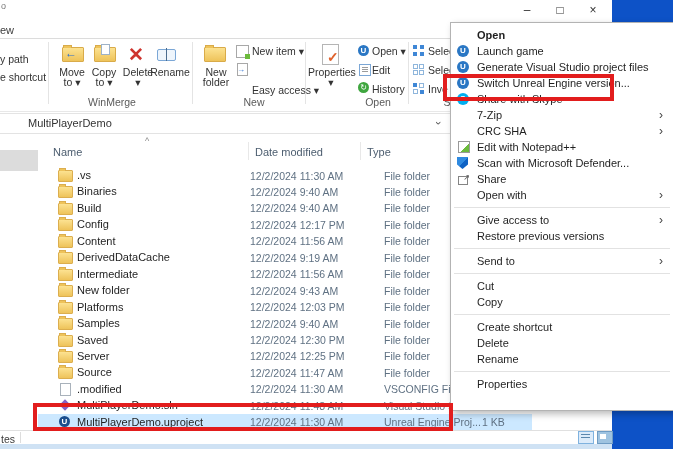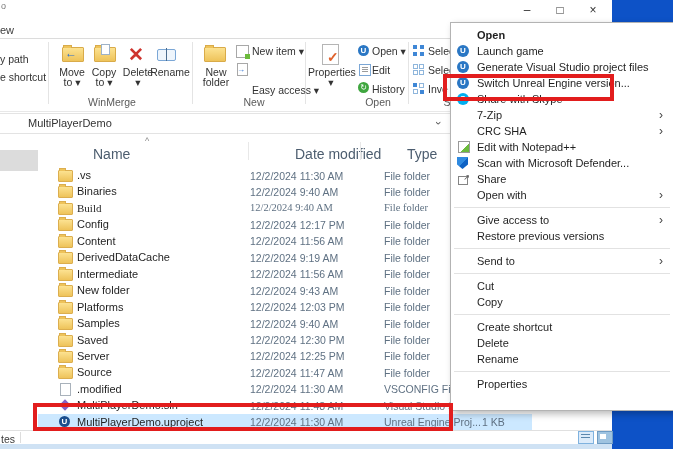--- a/index.html
+++ b/index.html
@@ -47,21 +47,21 @@
   .newitem-ic{width:11px;height:11px;background:#fff;border:1px solid #a8a8a8;}
   .newitem-ic:after{content:"";position:absolute;right:-2px;bottom:-2px;width:5px;height:5px;background:#6cbb3c;}
   .easy-ic{width:9px;height:11px;background:#fff;border:1px solid #a8a8a8;}
   .easy-ic:after{content:"→";position:absolute;left:-1px;top:1px;font-size:8px;color:#2a6fd0;}
   
   .addr-top{left:0;top:113px;width:612px;height:1px;background:#e4e4e4;}
   .addr-bottom{left:0;top:133px;width:612px;height:1px;background:#e3e3e3;}
   .addr-text{left:10px;top:117px;font-size:11px;color:#333;margin-left:18px;}
   .addr-chevron{left:437px;top:117px;font-size:11px;color:#555;transform:rotate(90deg);}
   
-  .hdr{font-size:14px;color:#4c5d6f;margin-left:40px;}
+  .hdr{font-size:11px;color:#4c5d6f;}
   .hdr-sep{top:142px;height:18px;width:1px;background:#e8e8e8;}
   .sort-ind{left:145px;top:136px;font-size:9px;color:#888;}
   
   .nav-sel{left:0;top:150px;width:38px;height:21px;background:#dcdcdc;}
   
   #rows{left:38px;top:167px;width:494px;height:264px;}
   .frow{position:absolute;left:0;width:494px;height:16px;}
   .frow.selected{background:#cce8ff;}
   .fname{position:absolute;left:39px;top:2px;font-size:11px;color:#1f1f1f;white-space:nowrap;}
   .fdate{position:absolute;left:212px;top:2.5px;font-size:10.5px;color:#5f7183;white-space:nowrap;}
@@ -222,21 +222,21 @@
         <span class="fname">.vs</span>
         <span class="fdate">12/2/2024 11:30 AM</span>
         <span class="ftype">File folder</span>
       </div>
       <div class="frow" style="top: 16.45px;">
         <span class="fi icon-folder"></span>
         <span class="fname">Binaries</span>
         <span class="fdate">12/2/2024 9:40 AM</span>
         <span class="ftype">File folder</span>
       </div>
-      <div class="frow" style="top: 32.9px; font-family: Liberation Serif, serif;">
+      <div class="frow" style="top: 32.9px;">
         <span class="fi icon-folder"></span>
         <span class="fname">Build</span>
         <span class="fdate">12/2/2024 9:40 AM</span>
         <span class="ftype">File folder</span>
       </div>
       <div class="frow" style="top: 49.35px;">
         <span class="fi icon-folder"></span>
         <span class="fname">Config</span>
         <span class="fdate">12/2/2024 12:17 PM</span>
         <span class="ftype">File folder</span>

